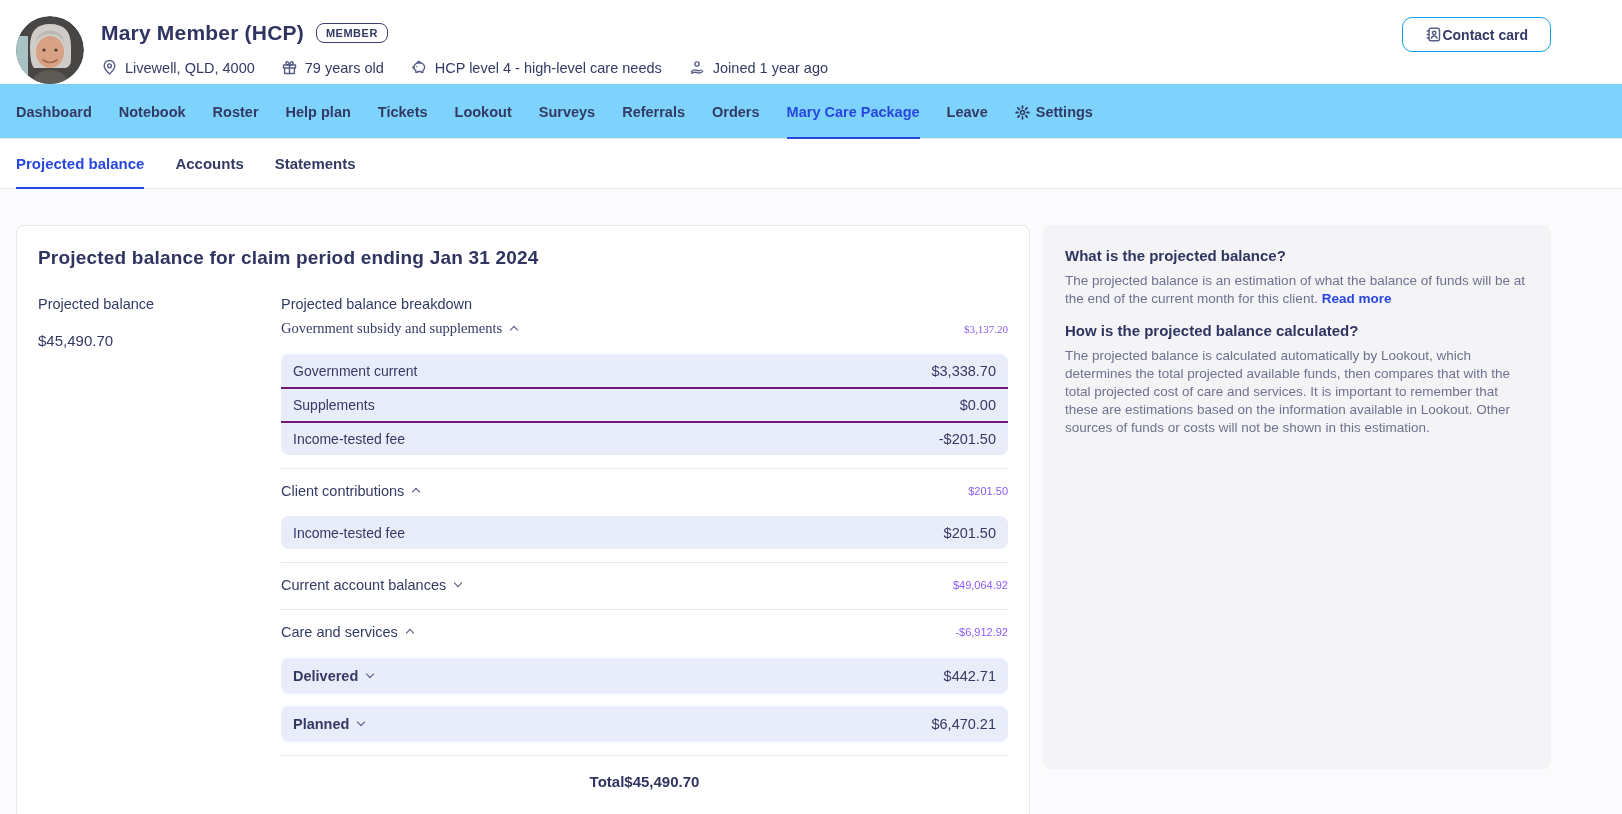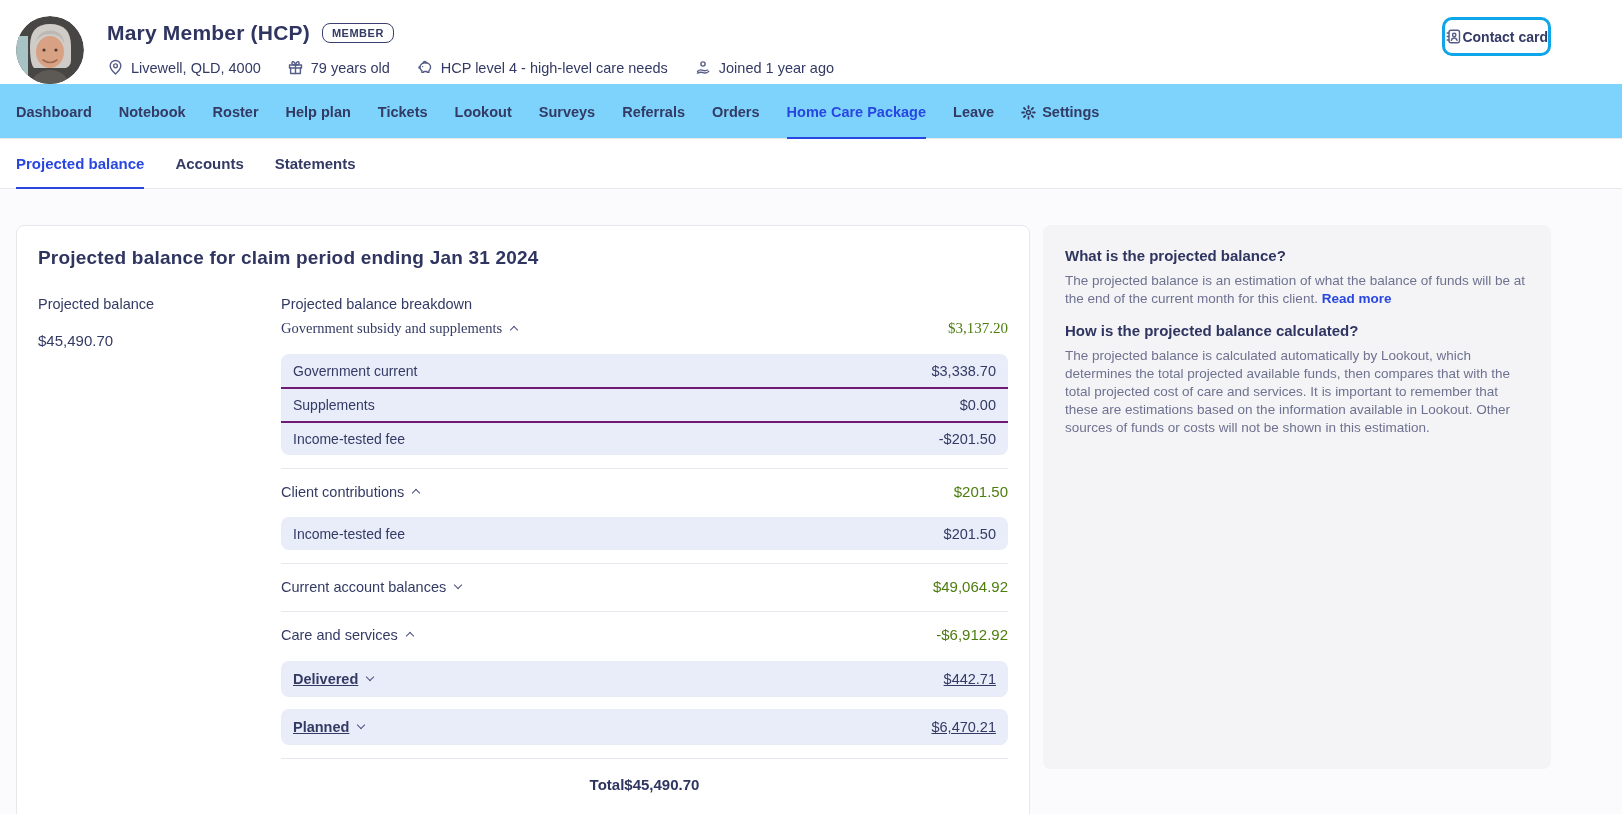--- a/index.html
+++ b/index.html
@@ -14,37 +14,37 @@
 
   
   .profile-header {
     display:flex; align-items:flex-start;
     padding:16px 71px 0 16px; background:#ffffff; position:relative;
   }
   .avatar {
     width:68px; height:68px; border-radius:50%; overflow:hidden; flex:0 0 68px;
   }
   .avatar svg { display:block; width:68px; height:68px; }
-  .profile-info { margin-left:23px; padding-top:5px; flex:1; min-width:0; }
+  .profile-info { margin-left:17px; padding-top:5px; flex:1; min-width:0; }
   .name-row { display:flex; align-items:center; gap:12px; }
   .member-name { font-size:21px; font-weight:bold; color:#2f3560; letter-spacing:.2px; }
   .member-badge {
     font-size:11px; font-weight:bold; letter-spacing:.5px; color:#333a64;
     border:1.5px solid #3a4170; border-radius:8px; padding:4px 9px 3px; line-height:1;
   }
   .meta-row { display:flex; align-items:center; gap:26px; margin-top:14px; flex-wrap:nowrap; }
   .meta-item { display:flex; align-items:center; gap:7px; font-size:14.5px; color:#333a64; white-space:nowrap; }
   .meta-item svg { flex:0 0 auto; }
   .icon-stroke { stroke:#565d86; fill:none; stroke-width:1.4; stroke-linecap:round; stroke-linejoin:round; }
 
   .contact-card-btn {
     position:absolute; right:71px; top:17px;
     display:flex; align-items:center; 
-    background:#fff; border:3px solid #0ea5e9; border-radius:10px;
-    padding:8px 0; font-family:inherit; font-size:14px; font-weight:bold; color:#333a64;
+    background:#fff; border:1px solid #0ea5e9; border-radius:10px;
+    padding:8px 22px; font-family:inherit; font-size:14px; font-weight:bold; color:#333a64;
     cursor:pointer;
   }
 
   
   .main-nav {
     display:flex; align-items:center; gap:27px;
     padding:20px 16px 0 16px; border-bottom:1px solid #e8e8ee; background:#7dd3fc;
   }
   .nav-item {
     display:flex; align-items:center; gap:6px;
@@ -78,40 +78,40 @@
   .col-left { width:243px; flex:0 0 243px; }
   .col-right { flex:1; min-width:0; }
   .col-label { font-size:14.5px; color:#333a64; }
   .summary-value { font-size:15px; color:#333a64; margin-top:20px; }
 
   .section-header {
     display:flex; align-items:center; justify-content:space-between;
     padding:6px 0; cursor:pointer;
   }
   .section-header .sec-label { font-size:14.5px; color:#333a64; display:flex; align-items:center; }
-  .section-header .sec-value { font-size:15px; color:#4d7c0f; }
+  .section-header .sec-value { font-size:11px; color:#8b5cf6; }
   .first-section { margin-top:2px;font-family:Liberation Serif, serif; }
 
   .chev {
     display:inline-block; width:6px; height:6px;
     border-right:1.6px solid #4a5180; border-bottom:1.6px solid #4a5180;
     transform:rotate(45deg); margin-left:9px; position:relative; top:-2px;
   }
   .chev.up { transform:rotate(-135deg); top:1px; }
 
   .sub-box { background:#e9edf9; border-radius:8px; margin-top:11px; overflow:hidden; }
   .sub-row {
     display:flex; align-items:center; justify-content:space-between;
     padding:8px 12px; min-height:33px;
   }
   .sub-row + .sub-row { border-top:2px solid #701a75; }
   .sub-row .sub-label { font-size:14px; color:#333a64; }
   .sub-row .sub-value { font-size:14.5px; color:#333a64; }
   .sub-box.group { margin-top:12px; cursor:pointer; }
-  .sub-box.group .sub-row { min-height:36px;text-decoration:underline; }
+  .sub-box.group .sub-row { min-height:36px; }
   .sub-box.group .sub-label { font-weight:bold; font-size:14.5px; display:flex; align-items:center; }
 
   .sep { border:none; border-top:1px solid #e7e8ee; margin:13px 0 8px 0; }
   .sep.tight { margin:10px 0 8px 0; }
 
   .total-row {
     display:flex; align-items:center; justify-content:center;
     margin-top:15px; padding-top:2px;
   }
   .total-row .total-label, .total-row .total-value { font-size:15px; font-weight:bold; color:#2f3560; }
@@ -227,21 +227,21 @@
     <a class="nav-item">
         <span>Surveys</span>
       </a>
     <a class="nav-item">
         <span>Referrals</span>
       </a>
     <a class="nav-item">
         <span>Orders</span>
       </a>
     <a class="nav-item active">
-        <span>Home Care Package</span>
+        <span>Mary Care Package</span>
       </a>
     <a class="nav-item">
         <span>Leave</span>
       </a>
     <a class="nav-item">
       <svg width="15" height="15" viewBox="0 0 15 15">
         <circle cx="7.5" cy="7.5" r="2" fill="none" stroke="#333a64" stroke-width="1.5"></circle>
         <g stroke="#333a64" stroke-width="1.8" stroke-linecap="round">
           <path d="M7.5 1.2 L7.5 3"></path>
             <path d="M7.5 12 L7.5 13.8"></path>

